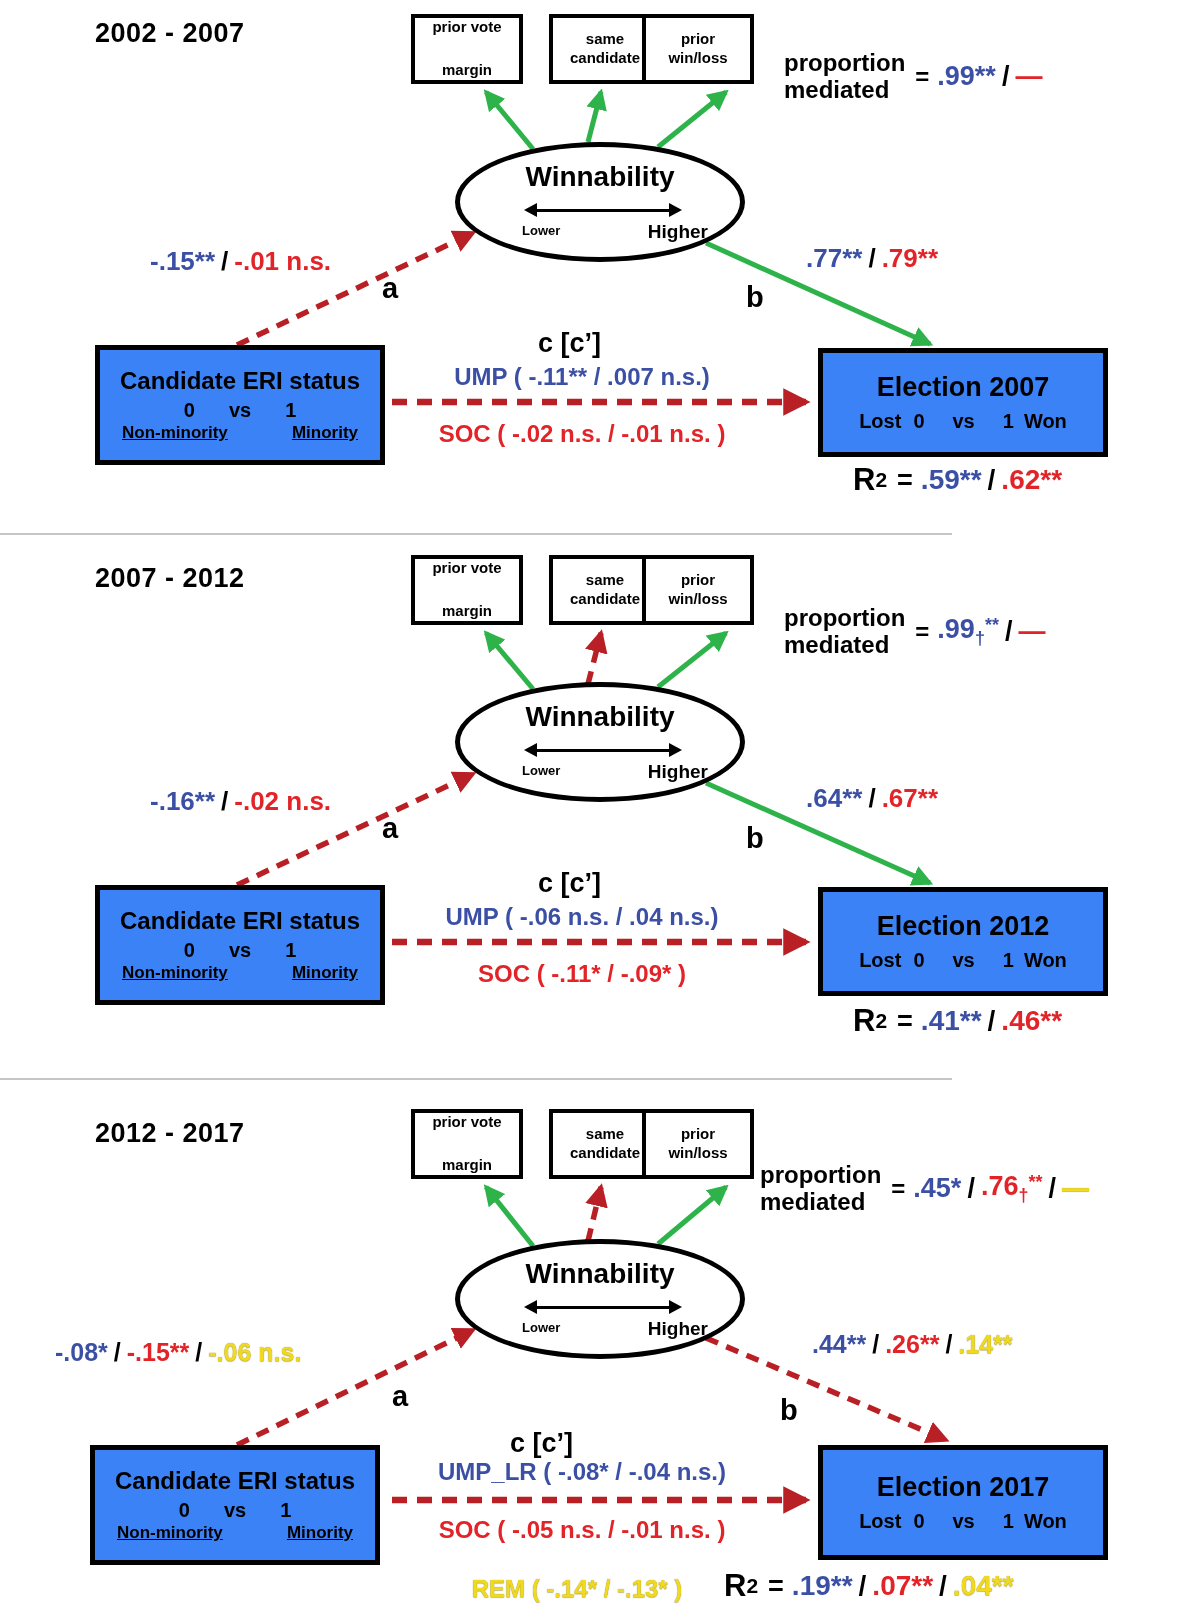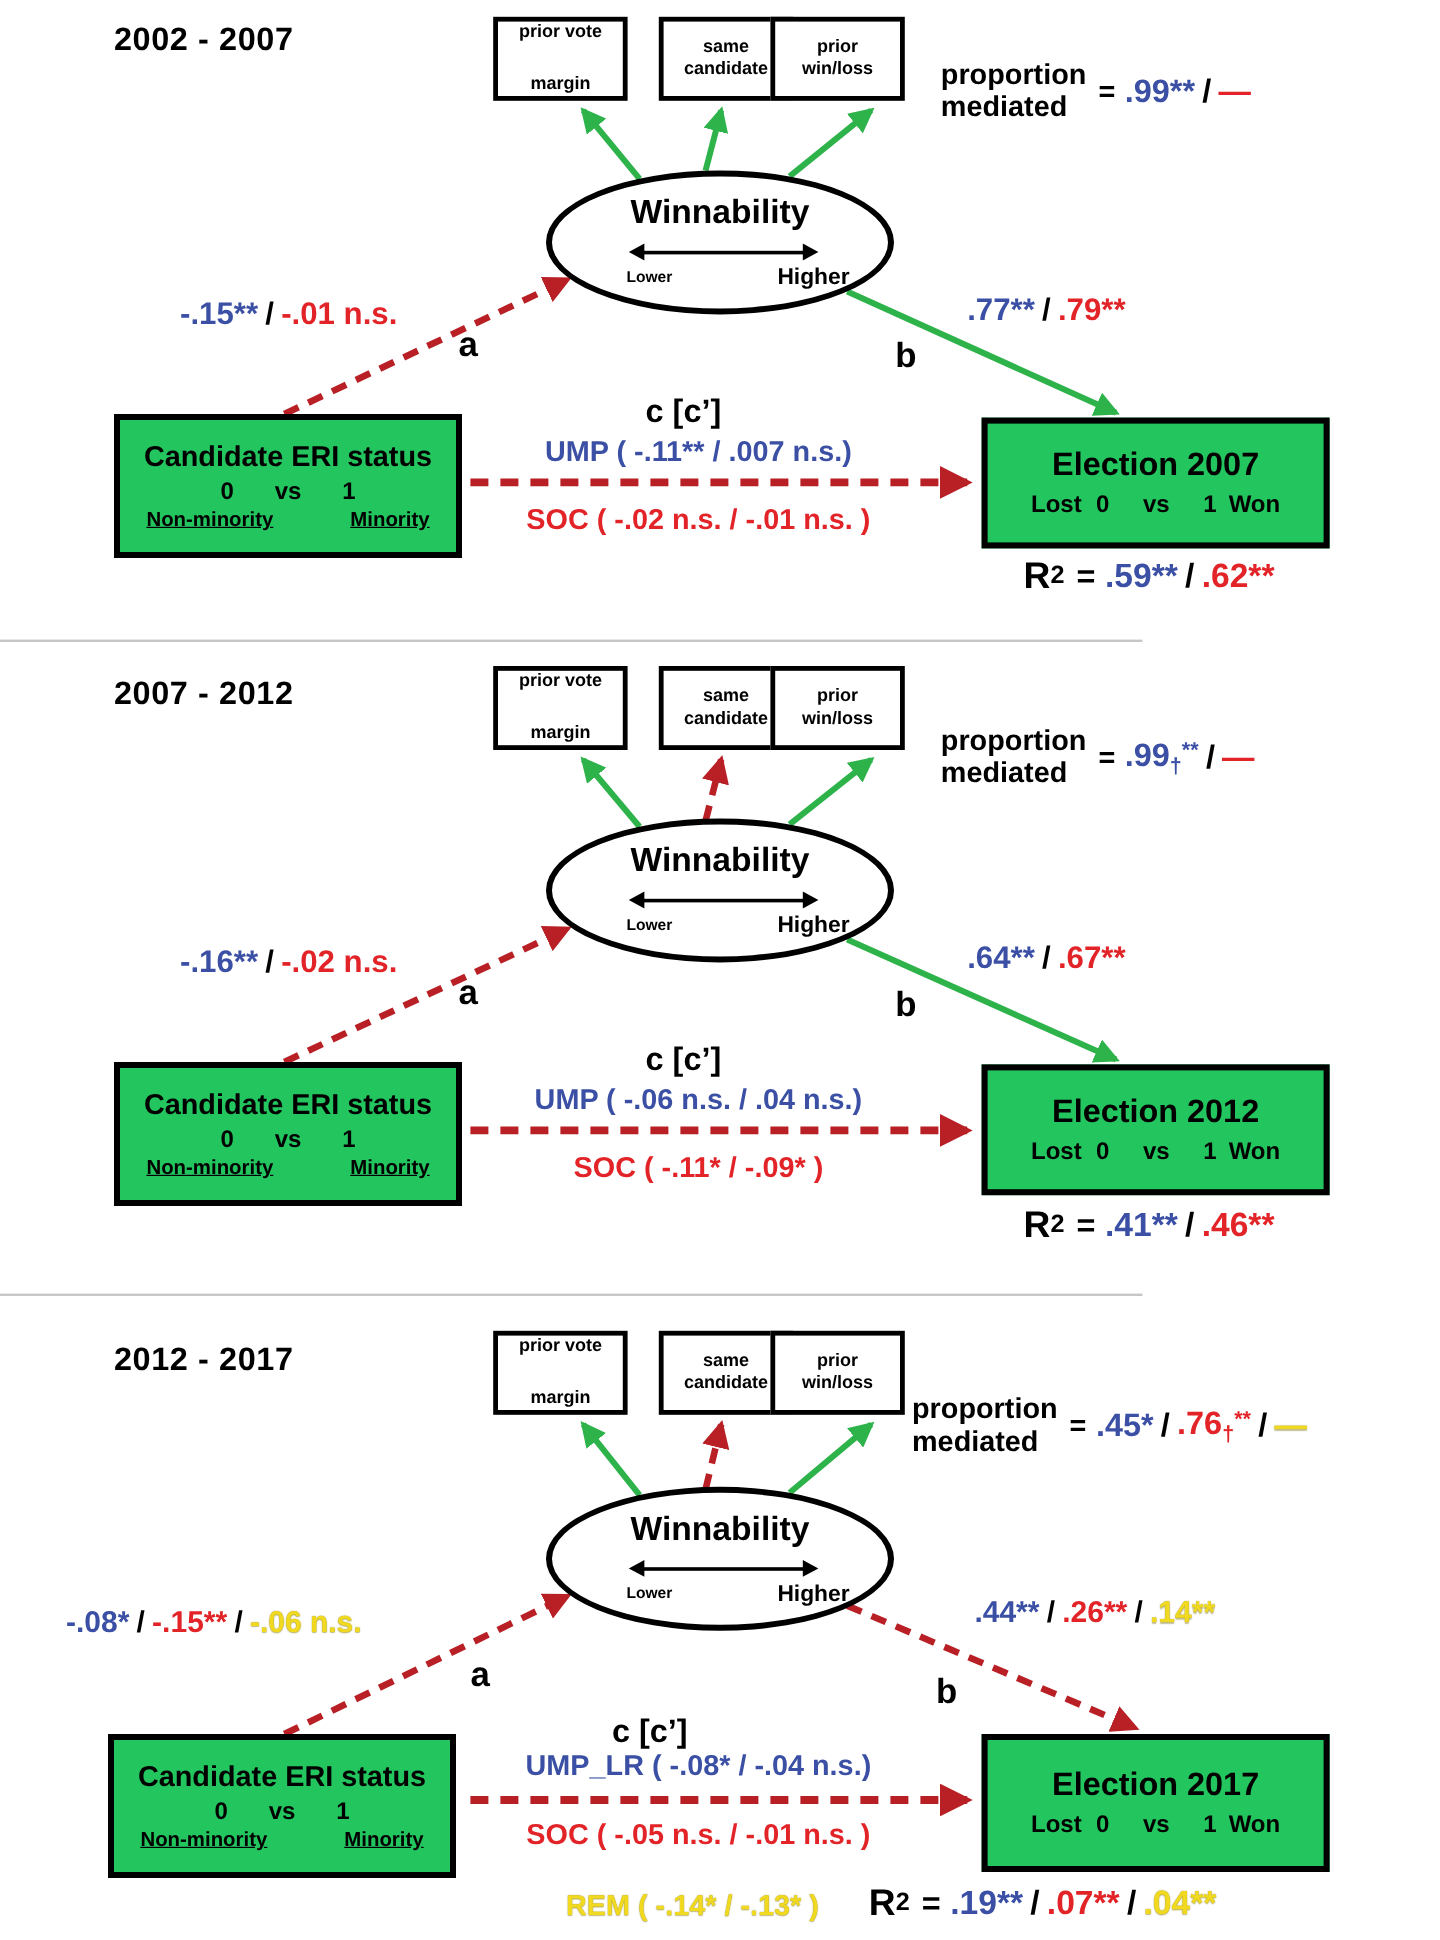--- a/index.html
+++ b/index.html
@@ -45,21 +45,21 @@
   .coef{font-size:26px;white-space:nowrap;}
   .acoef{left:150px;top:246px;} .p2 .acoef{top:251px;} .p3 .acoef{left:55px;top:258px;font-size:25px;}
   .alab{left:382px;top:272px;font-size:29px;} .p2 .alab{top:277px;} .p3 .alab{left:392px;top:300px;}
   .bcoef{left:806px;top:243px;} .p2 .bcoef{top:248px;} .p3 .bcoef{left:812px;top:250px;font-size:25px;}
   .blab{left:746px;top:281px;font-size:29px;} .p2 .blab{top:287px;} .p3 .blab{left:780px;top:314px;}
   .clab{left:538px;top:328px;font-size:27px;} .p2 .clab{top:333px;} .p3 .clab{left:510px;top:348px;}
   .crow{left:582px;white-space:nowrap;font-size:24px;transform:translateX(-50%);}
   .cab{top:363px;} .p2 .cab{top:368px;} .p3 .cab{top:378px;}
   .cbe{top:420px;} .p2 .cbe{top:425px;} .p3 .cbe{top:436px;}
   .cth{top:495px;left:577px;}
-  .bigbox{border:5px solid #000;background:#22c55e;display:flex;flex-direction:column;
+  .bigbox{border:5px solid #000;background:#3b82f6;display:flex;flex-direction:column;
           align-items:center;justify-content:center;}
   .eri{left:95px;top:345px;width:280px;height:110px;}
   .p2 .eri{top:350px;} .p3 .eri{left:90px;top:365px;}
   .eri-title{font-size:24px;margin-bottom:4px;}
   .scale1{display:flex;gap:34px;font-size:20px;}
   .scale2{display:flex;justify-content:space-between;width:236px;font-size:17px;margin-top:1px;text-decoration:underline;}
   .elec{left:818px;top:348px;width:280px;height:99px;}
   .p2 .elec{top:352px;} .p3 .elec{top:365px;height:105px;text-align:center;}
   .elec-title{font-size:27px;margin-bottom:7px;}
   .oscale{display:flex;align-items:center;font-size:20px;}

